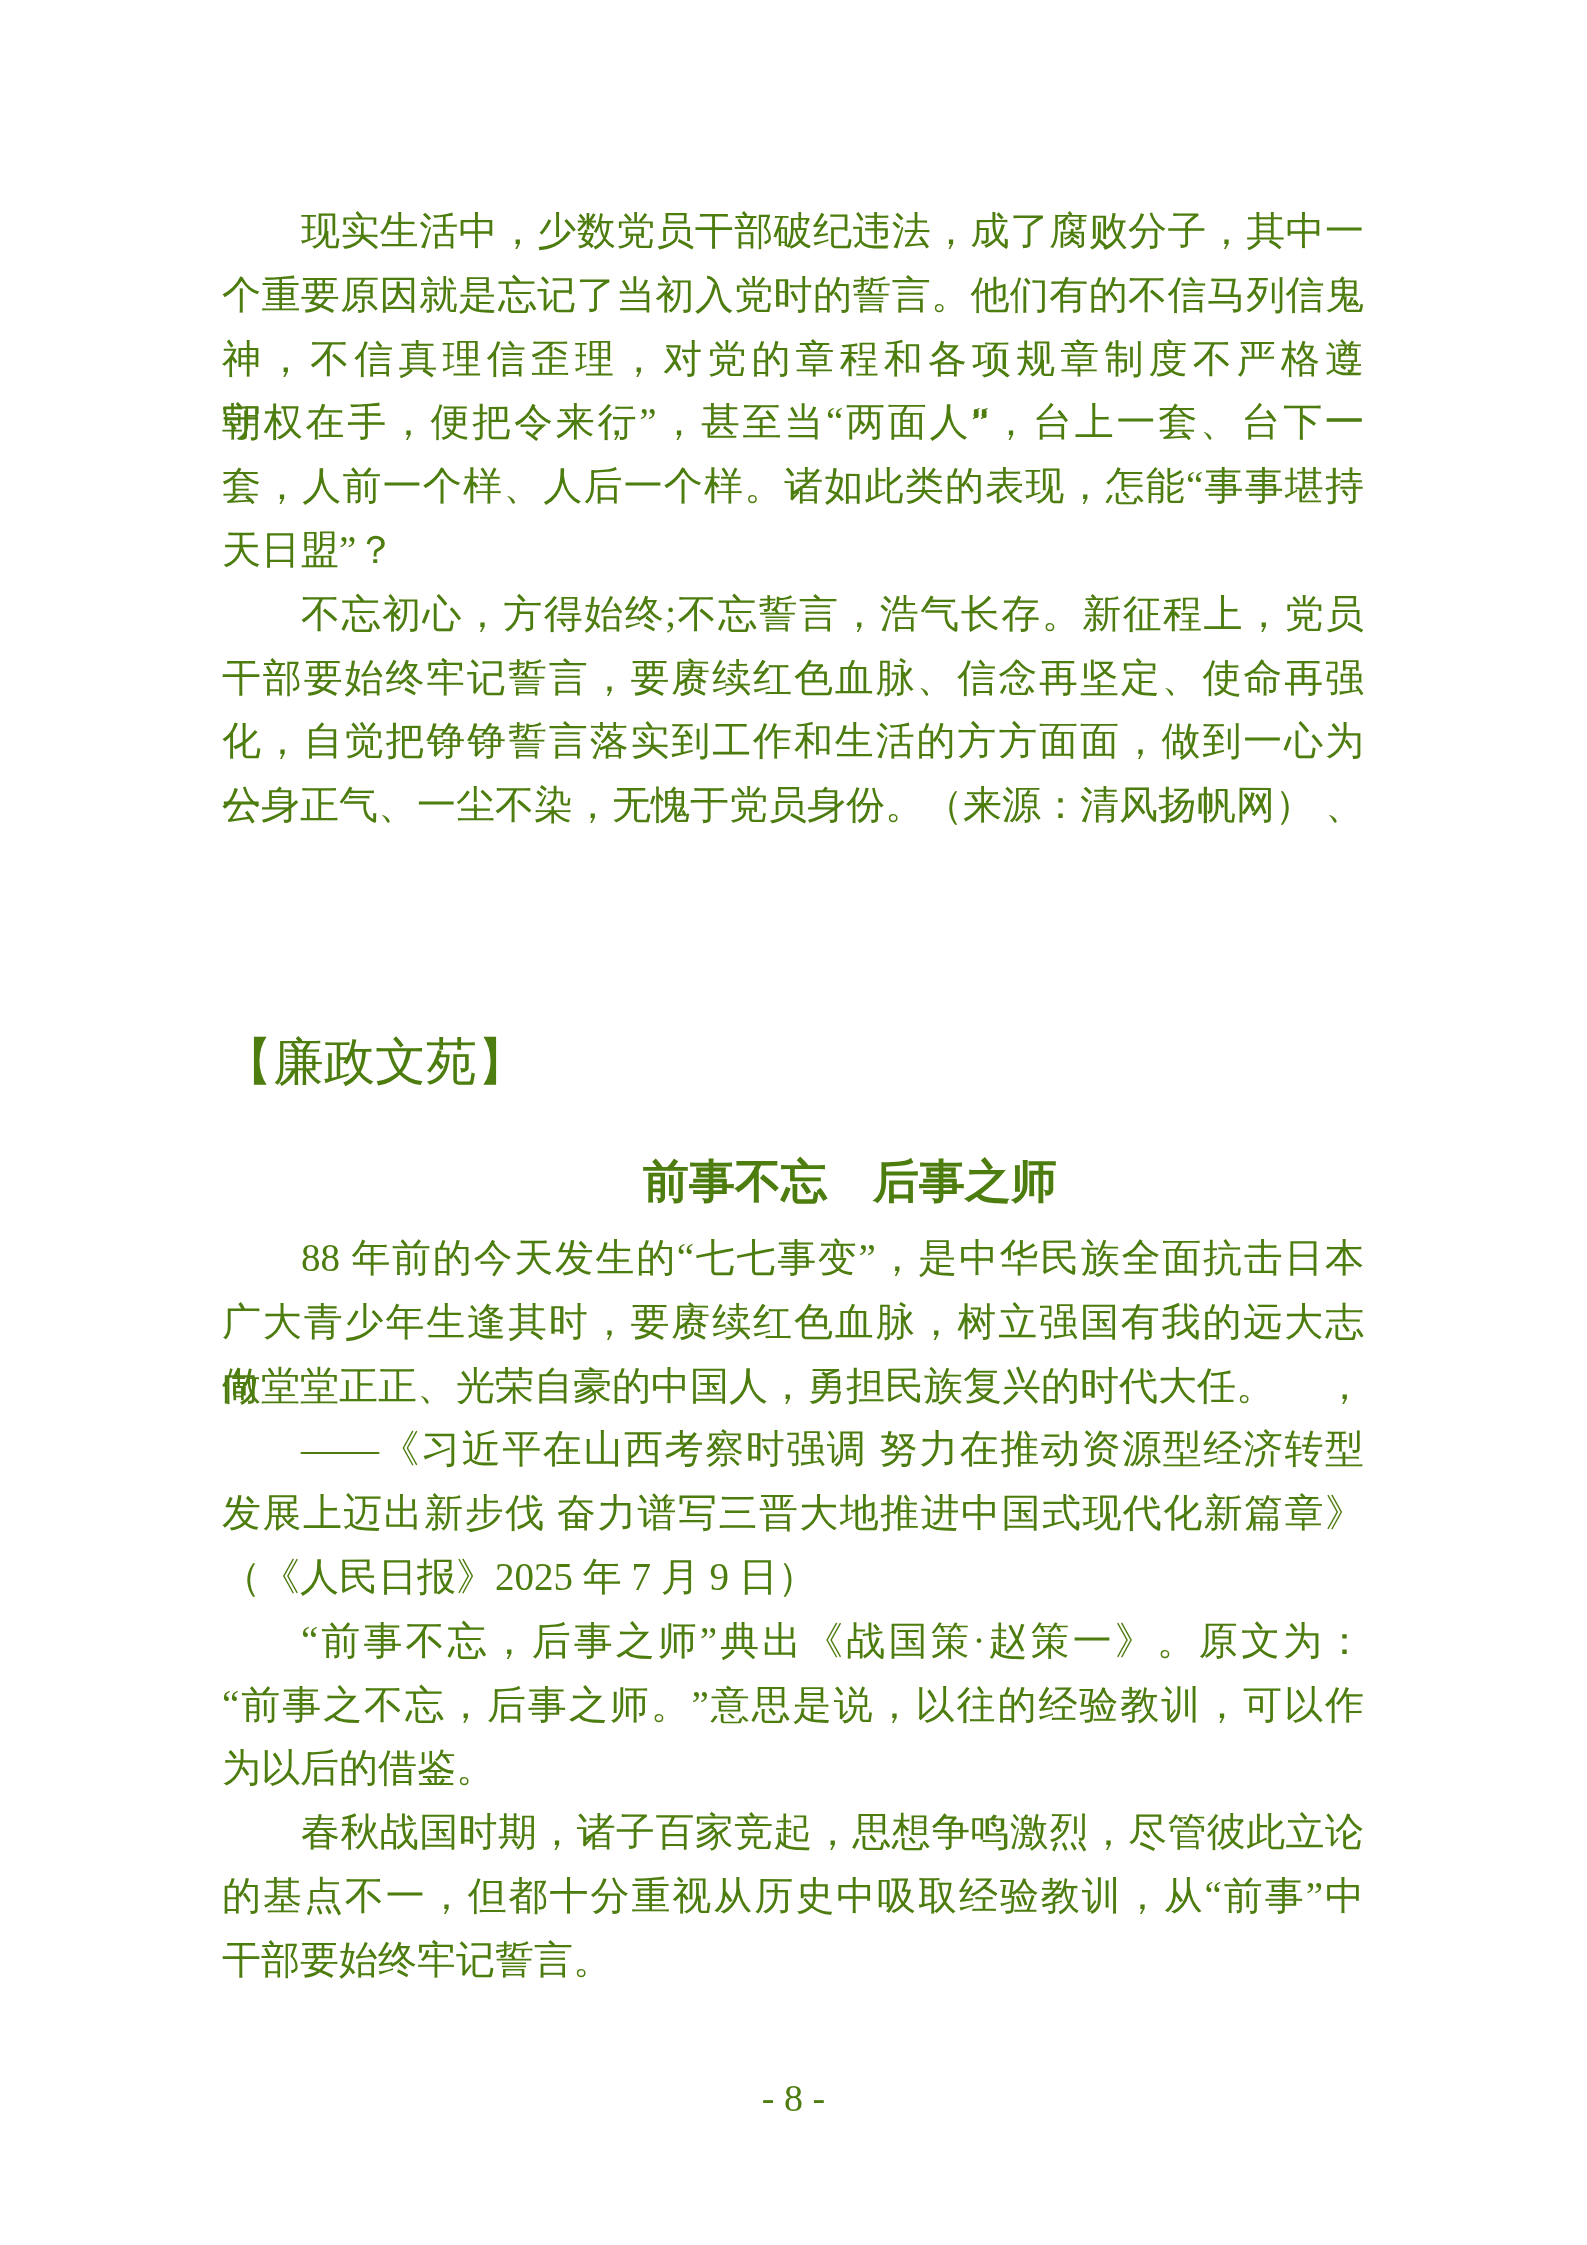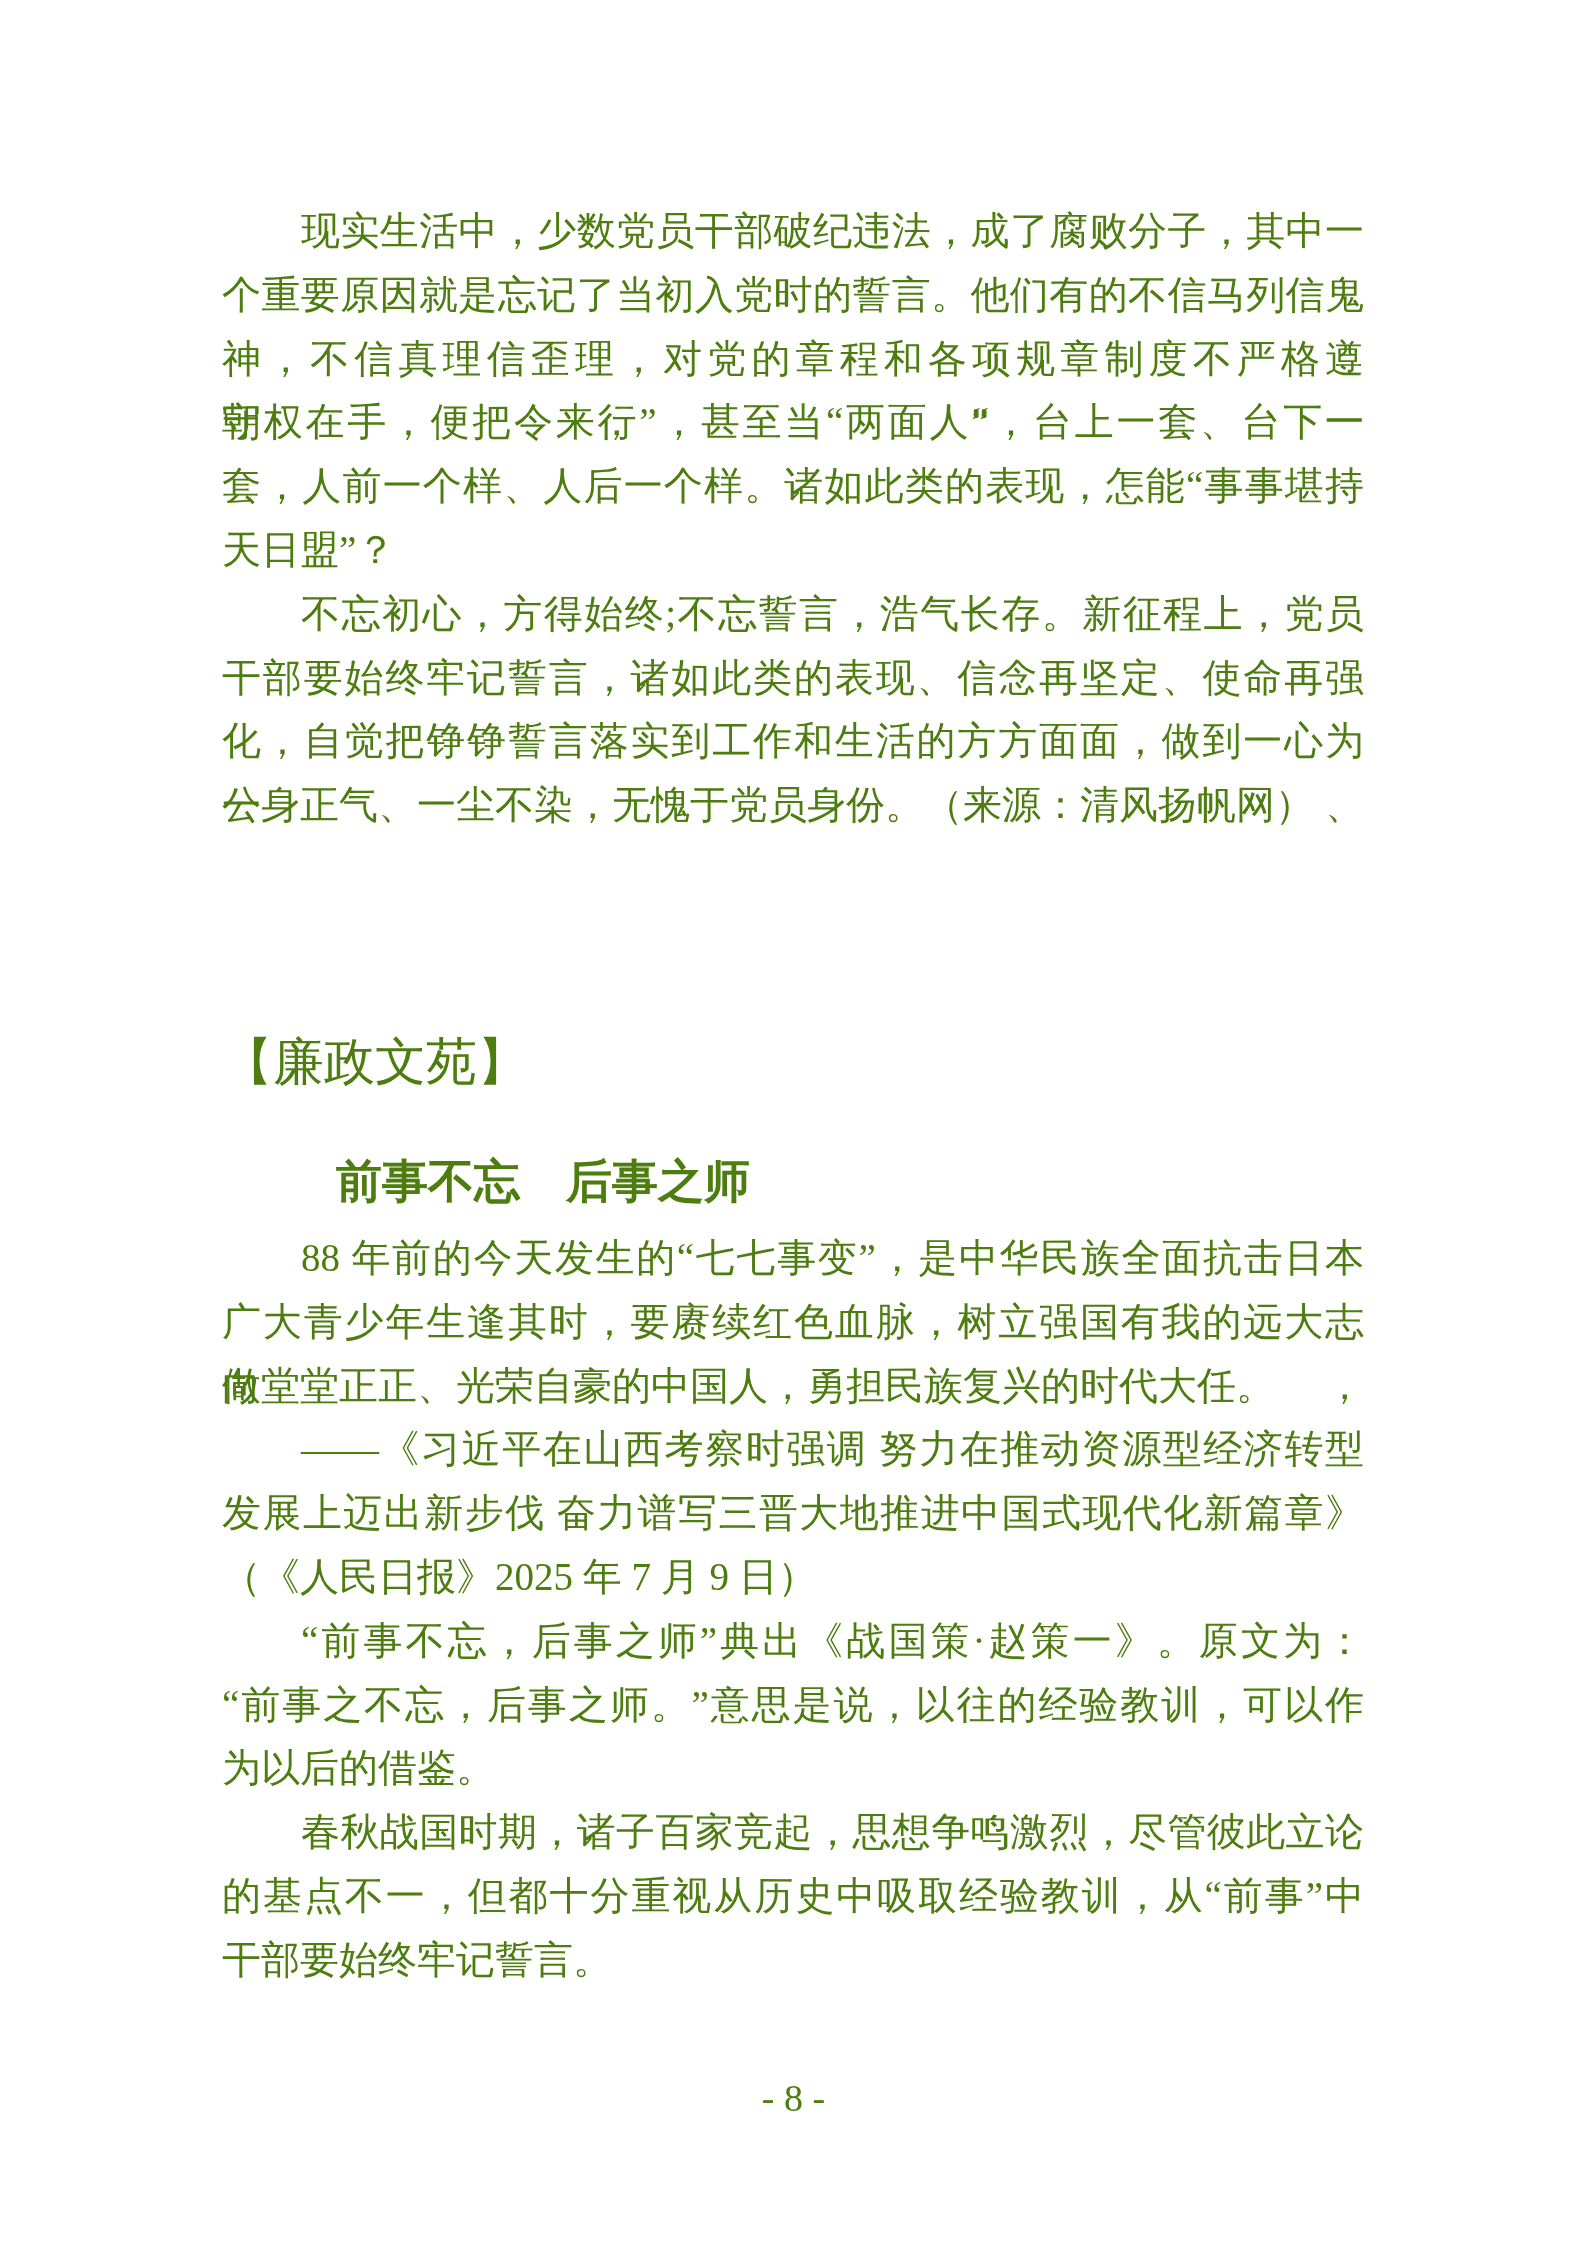--- a/index.html
+++ b/index.html
@@ -46,21 +46,21 @@
   .title{
     position:absolute;
     left:222px;
     top:1147px;
     width:1142px;
     padding-left:114px;
     box-sizing:border-box;
     font-size:46px;
     line-height:70px;
     font-weight:bold;
-    text-align:left;
+    text-align:center;
   }
   .block1{ top:199px; }
   .block2{ top:1226px; }
   .pagenum{
     position:absolute;
     left:0;
     top:2078px;
     width:1587px;
     font-size:38px;
     line-height:40px;
@@ -76,21 +76,21 @@
       <div>
         <div class="ln ind">现实生活中，少数党员干部破纪违法，成了腐败分子，其中一</div>
         <div class="ln">个重要原因就是忘记了当初入党时的誓言。他们有的不信马列信鬼</div>
         <div class="ln">神，不信真理信歪理，对党的章程和各项规章制度不严格遵守，“一</div>
         <div class="ln">朝权在手，便把令来行”，甚至当“两面人”，台上一套、台下一</div>
         <div class="ln">套，人前一个样、人后一个样。诸如此类的表现，怎能“事事堪持</div>
         <div class="ln end">天日盟”？</div>
       </div>
       <div>
         <div class="ln ind">不忘初心，方得始终;不忘誓言，浩气长存。新征程上，党员</div>
-        <div class="ln">干部要始终牢记誓言，诸如此类的表现、信念再坚定、使命再强</div>
+        <div class="ln">干部要始终牢记誓言，要赓续红色血脉、信念再坚定、使命再强</div>
         <div class="ln">化，自觉把铮铮誓言落实到工作和生活的方方面面，做到一心为公、</div>
         <div class="ln end">一身正气、一尘不染，无愧于党员身份。（来源：清风扬帆网）</div>
       </div>
     </div>
 
   <div class="heading">【廉政文苑】</div>
 
   <div class="title">前事不忘　后事之师</div>
 
   <div class="textblock block2">

